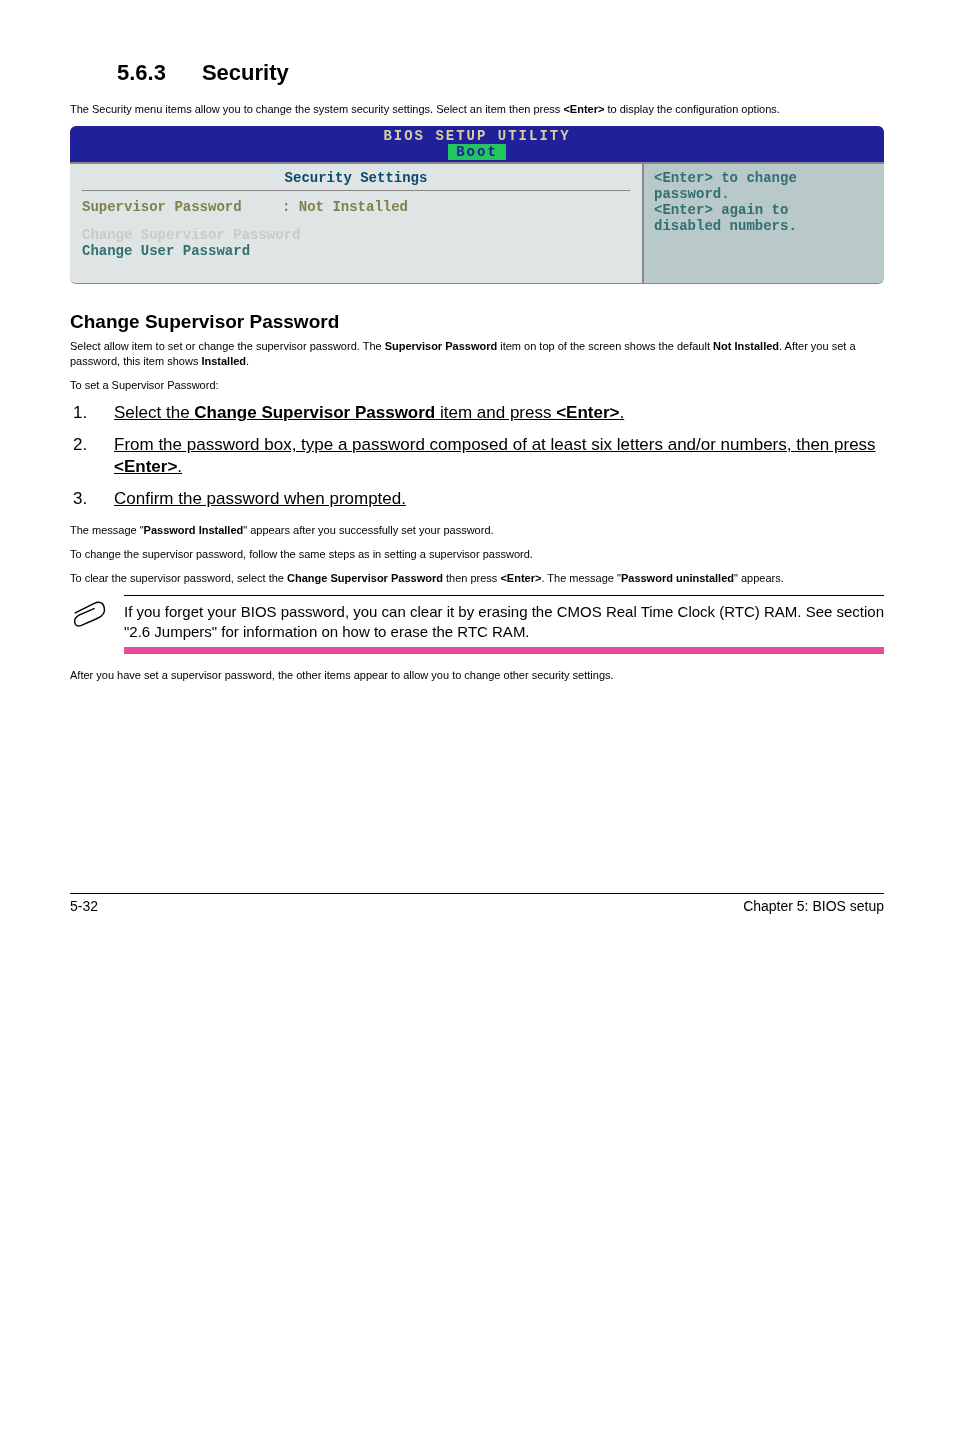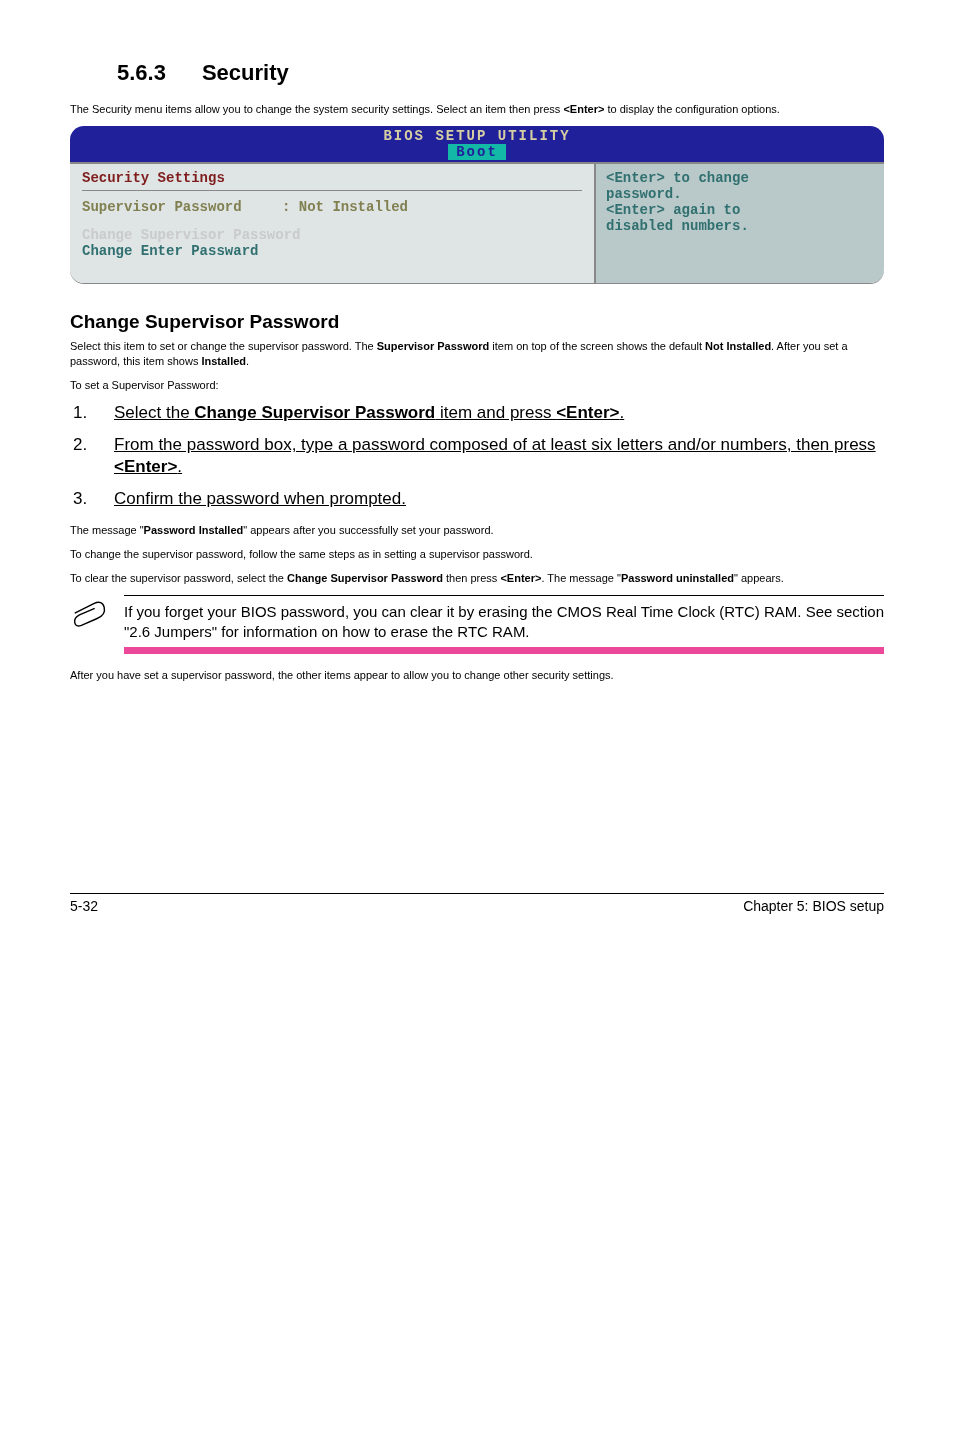--- a/index.html
+++ b/index.html
@@ -26,77 +26,78 @@
   }
   .bodytext {
     font-size: 11px;
     line-height: 1.3;
     margin-bottom: 10px;
   }
   .bios-panel {
     margin-top: 0;
     margin-bottom: 28px;
     width: 100%;
-    border-radius: 14px;
+    border-radius: 6px;
     overflow: hidden;
     box-shadow: 0 1px 0 #888;
   }
   .bios-titlebar {
     background: #20209a;
     color: #d7cfa3;
     font-family: "Courier New", monospace;
     font-weight: bold;
     font-size: 14px;
     text-align: center;
     padding: 2px 0;
     letter-spacing: 2px;
   }
   .bios-boot {
     display: inline-block;
-    background: #14b8a6;
+    background: #22c55e;
     color: #20209a;
     padding: 0 8px;
     margin-top: 0;
   }
   .bios-body {
     display: flex;
     font-family: "Courier New", monospace;
     font-size: 14px;
     font-weight: bold;
     border-top: 2px solid #888;
   }
   .bios-left {
     flex: 1;
     background: #dfe4e4;
     color: #808050;
     padding: 6px 12px 24px 12px;
     border-right: 2px solid #888;
   }
   .bios-left .sec-title {
-    color: #7f1d1d;
+    color: #0c4a6e;
     margin-bottom: 4px;
+    text-align: center;
   }
   .bios-left hr {
     border: none;
     border-top: 1px solid #888;
     margin-bottom: 8px;
   }
   .bios-left .supcol {
     display: inline-block;
     min-width: 200px;
   }
   .bios-left .change1 {
     color: #c9cbcc;
     margin-top: 12px;
   }
   .bios-left .change2 {
     color: #307070;
   }
   .bios-right {
-    width: 288px;
+    width: 240px;
     background: #b9c8c8;
     color: #307070;
     padding: 6px 10px 24px 10px;
   }
   .subhead {
     font-size: 19px;
     font-weight: bold;
     margin: 14px 0 6px 0;
   }
   ol {
@@ -158,35 +159,35 @@
     <div><span class="bios-boot">Boot</span></div>
   </div>
   <div class="bios-body">
     <div class="bios-left">
       <div class="sec-title">Security Settings</div>
       <hr>
       <div>
         <span class="supcol">Supervisor Password</span><span>: Not Installed</span>
       </div>
       <div class="change1">Change Supervisor Password</div>
-      <div class="change2">Change Enter Passward</div>
+      <div class="change2">Change User Passward</div>
     </div>
     <div class="bios-right">
       <div>&lt;Enter&gt; to change</div>
       <div>password.</div>
       <div>&lt;Enter&gt; again to</div>
       <div>disabled numbers.</div>
     </div>
   </div>
 </div>
 
 <div class="subhead">Change Supervisor Password</div>
 
 <p class="bodytext">
-  <span>Select this item to set or change the supervisor password. The </span><b>Supervisor Password</b><span> item on top of the screen shows the default </span><b>Not Installed</b><span>. After you set a password, this item shows </span><b>Installed</b><span>.</span>
+  <span>Select allow item to set or change the supervisor password. The </span><b>Supervisor Password</b><span> item on top of the screen shows the default </span><b>Not Installed</b><span>. After you set a password, this item shows </span><b>Installed</b><span>.</span>
 </p>
 
 <p class="bodytext">To set a Supervisor Password:</p>
 
 <ol>
   <li>
     <span>Select the </span><b>Change Supervisor Password</b><span> item and press </span><b>&lt;Enter&gt;</b><span>.</span>
   </li>
   <li>
     <span>From the password box, type a password composed of at least six letters and/or numbers, then press </span><b>&lt;Enter&gt;</b><span>.</span>

